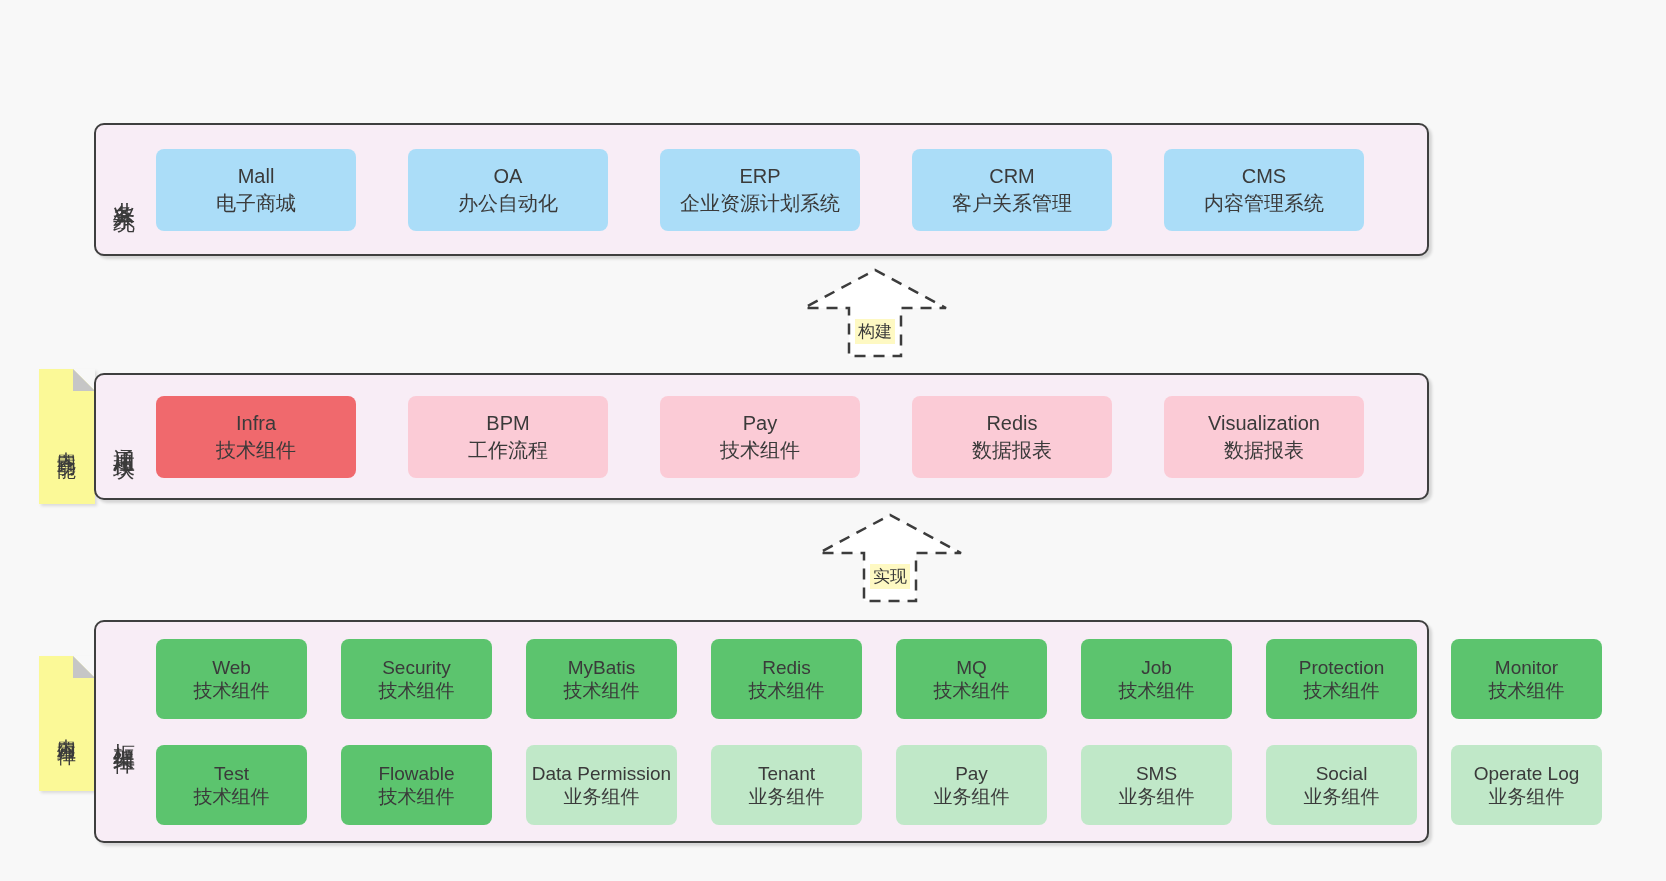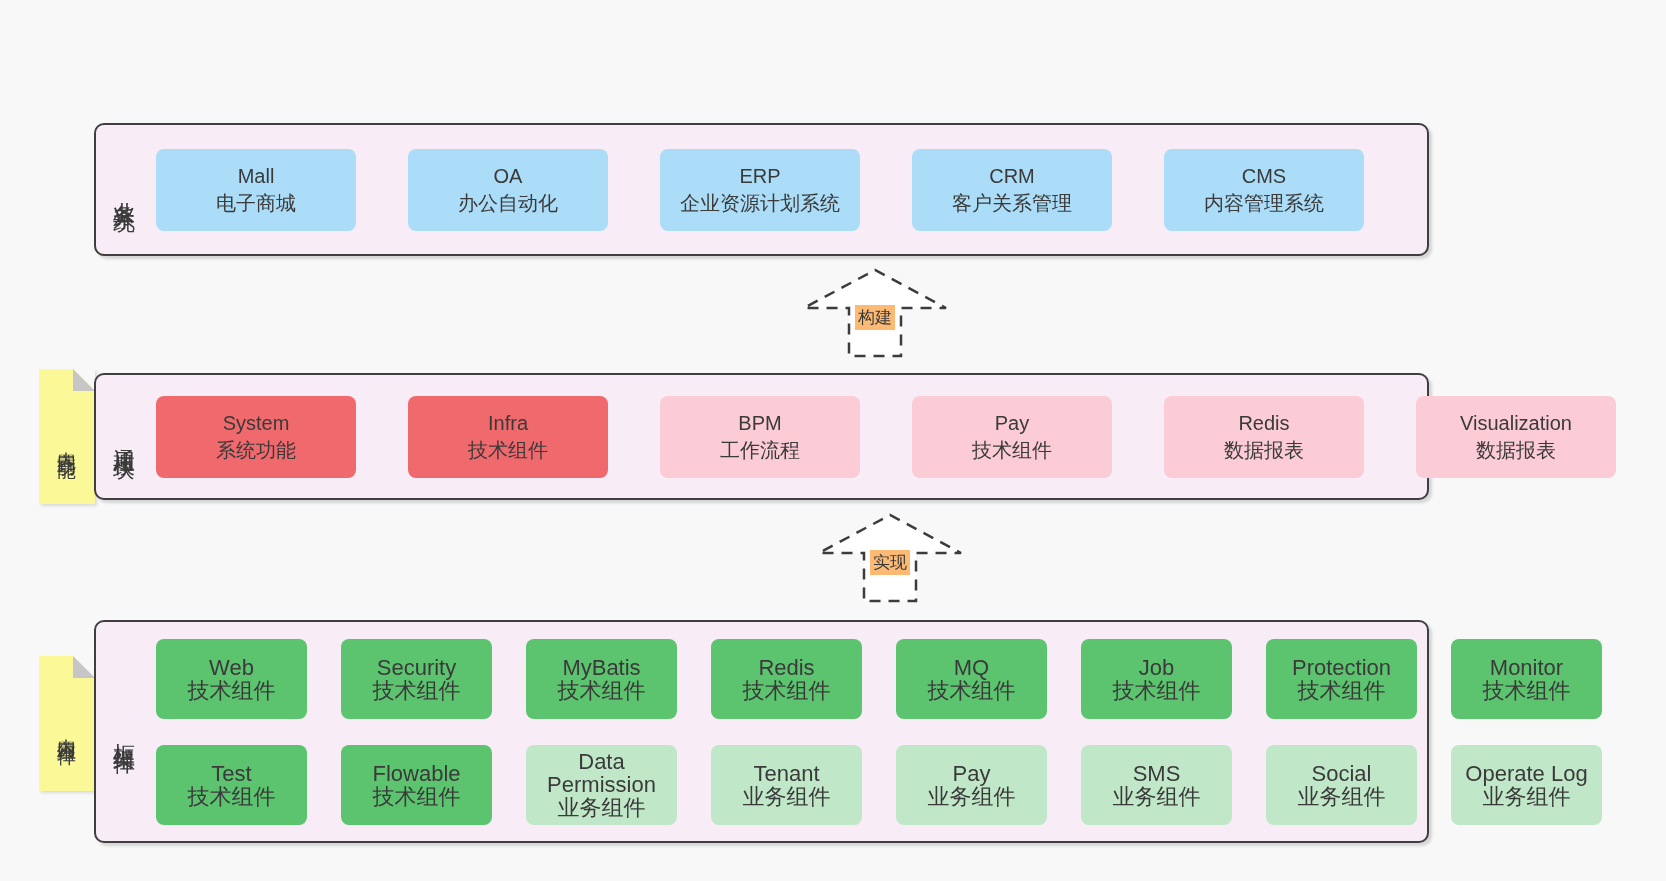--- a/index.html
+++ b/index.html
@@ -30,21 +30,21 @@
     display:flex;flex-direction:column;justify-content:center;gap:26px;
   }
   .band-2 .band-content{right:26px;}
   .row{display:flex;gap:52px;}
   .band-2 .row{gap:34px;}
   .box{
     width:200px;height:82px;border-radius:8px;flex:none;
     display:flex;flex-direction:column;align-items:center;justify-content:center;
     text-align:center;font-size:20px;line-height:27px;
   }
-  .band-2 .box{width:151px;height:80px;font-size:22px;line-height:23px;}
+  .band-2 .box{width:151px;height:80px;font-size:19px;line-height:23px;}
   .blue{background:var(--blue,#ABDDF8);}
   .red{background:var(--red,#F0696D);}
   .pink{background:var(--pink,#FBCBD6);}
   .green{background:var(--green,#5CC46E);}
   .green-light{background:var(--green-light,#C0E8C8);}
   .sticky{
     position:absolute;width:56px;height:135px;left:39px;
     background:var(--sticky,#FBF997);
     box-shadow:2px 2px 3px rgba(0,0,0,0.12);
     display:flex;align-items:center;justify-content:center;
@@ -63,22 +63,22 @@
   }
   .sticky-label{
     writing-mode:vertical-rl;text-orientation:upright;
     font-size:19px;letter-spacing:3px;line-height:1;margin-top:10px;
   }
   .arrow{position:absolute;width:150px;height:92px;}
   .arrow-1{left:800px;top:267px;}
   .arrow-2{left:815px;top:512px;}
   .arrow svg{display:block;}
   .arrow-label{
-    position:absolute;left:50%;top:38px;transform:translateX(-50%);
-    background:#fdba74;font-size:17px;padding:1px 3px;white-space:nowrap;
+    position:absolute;left:50%;top:52px;transform:translateX(-50%);
+    background:#fef9c3;font-size:17px;padding:1px 3px;white-space:nowrap;
   }
 </style>
 </head>
 <body>
 
 <div class="band band-0">
   <div class="band-label">业务系统</div>
   <div class="band-content">
       <div class="row">
         <div class="box blue">
@@ -115,24 +115,20 @@
 <div class="sticky sticky-1">
   <span class="sticky-label">内置功能</span>
   <span class="fold-bg"></span>
   <span class="fold"></span>
 </div>
 <div class="band band-1">
   <div class="band-label">通用模块</div>
   <div class="band-content">
       <div class="row">
         <div class="box red">
-          <div class="box-name">System</div>
-          <div class="box-desc">系统功能</div>
-        </div>
-        <div class="box red">
           <div class="box-name">Infra</div>
           <div class="box-desc">技术组件</div>
         </div>
         <div class="box pink">
           <div class="box-name">BPM</div>
           <div class="box-desc">工作流程</div>
         </div>
         <div class="box pink">
           <div class="box-name">Pay</div>
           <div class="box-desc">技术组件</div>

